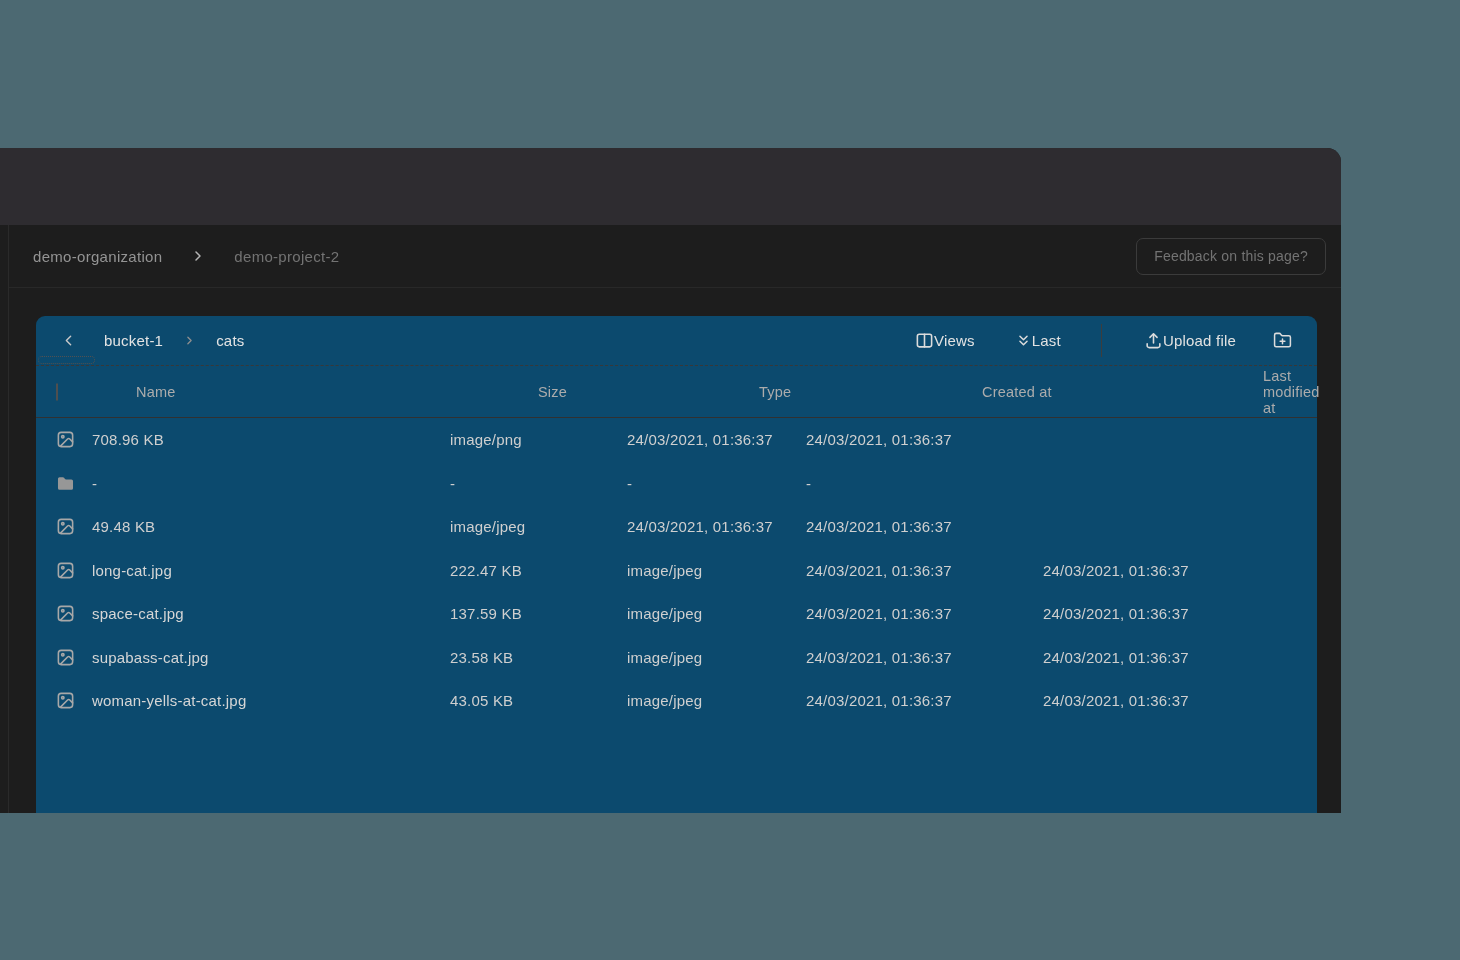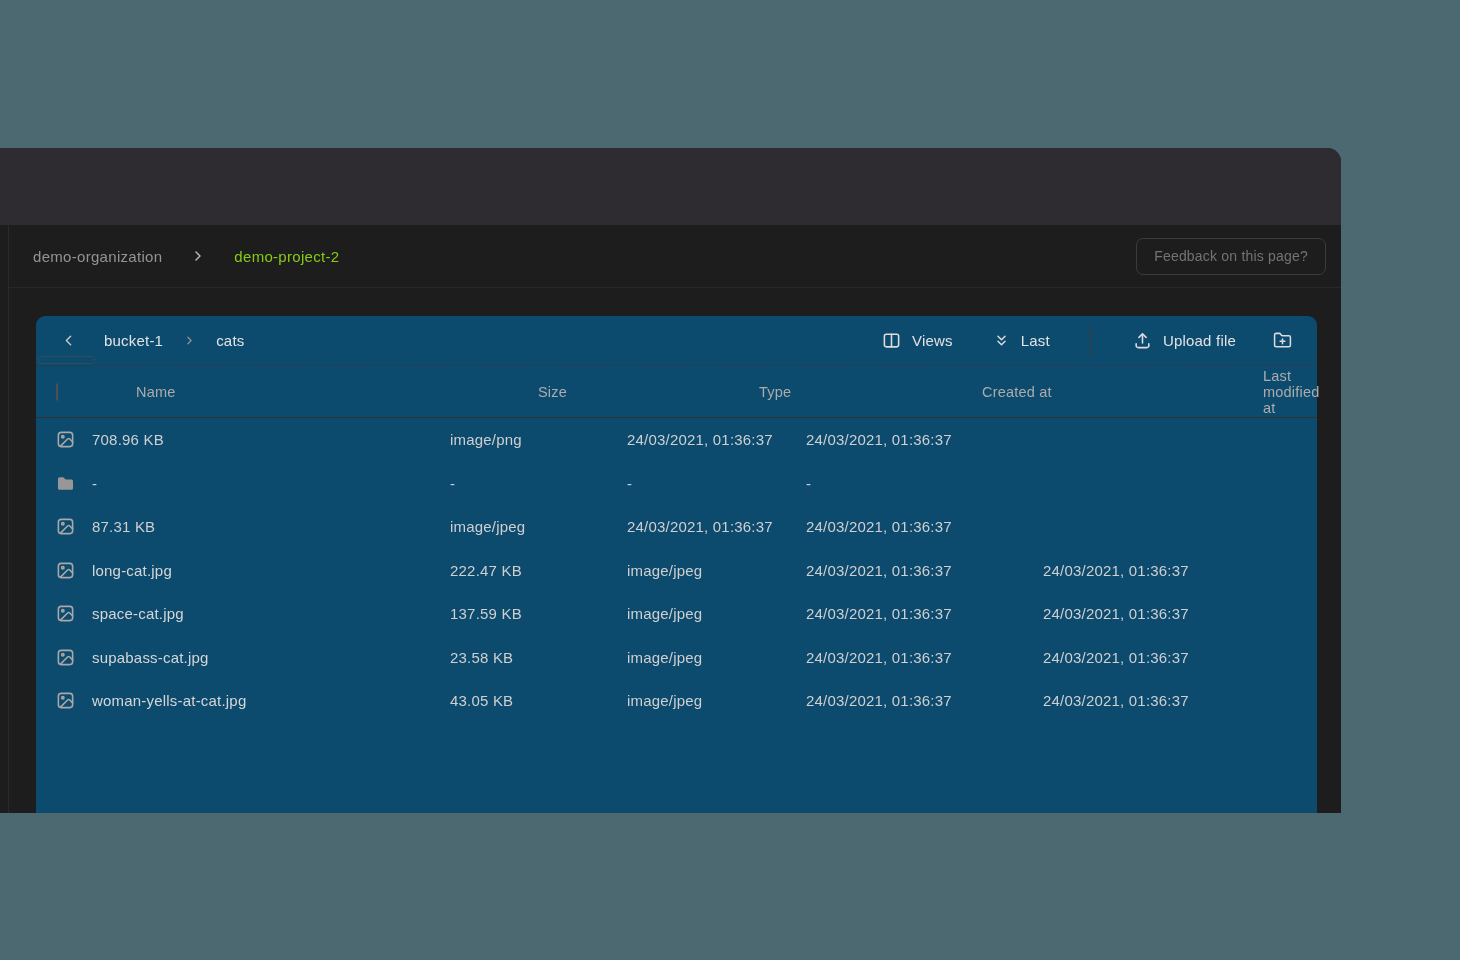--- a/index.html
+++ b/index.html
@@ -17,21 +17,21 @@
   }
   .titlebar { height:77px; background:#2e2c30; }
 
   .rail-line { position:absolute; left:8px; top:77px; bottom:0; width:1px; background:#2a2a2a; }
 
   .subheader {
     height:63px; margin-left:9px; border-bottom:1px solid #282828;
     display:flex; align-items:center; padding:0 15px 0 24px;
   }
   .crumb { font-size:15px; letter-spacing:.3px; color:#949494; background:none; border:none; cursor:pointer; font-family:inherit; }
-  .crumb.project { color:#84cc16; }
+  .crumb.project { color:#737373; }
   .crumb-sep { margin:0 28px; display:flex; color:#b5b5b5; }
   .feedback-btn {
     margin-left:auto; height:37px; padding:0 17px;
     border:1px solid #3b3b3b; border-radius:7px; background:transparent;
     color:#737373; font-size:14px; letter-spacing:.2px; font-family:inherit; cursor:pointer;
   }
 
   .panel {
     position:absolute; left:36px; top:168px; width:1281px; height:692px;
     background:#0c4a6e; border-radius:9px 9px 0 0;
@@ -43,21 +43,21 @@
   }
   .tb-back {
     width:28px; height:28px; display:flex; align-items:center; justify-content:center;
     color:#c9c9c9; margin-right:22px; background:none; border:none; cursor:pointer;
   }
   .tb-crumbs { display:flex; align-items:center; gap:20px; font-size:15px; letter-spacing:.2px; }
   .tb-crumb { color:#e4e4e4; background:none; border:none; font-size:15px; font-family:inherit; letter-spacing:.2px; cursor:pointer; }
   .tb-sep { color:#8f8f8f; display:flex; }
   .tb-right { margin-left:auto; display:flex; align-items:center; }
   .tb-btn {
-    display:flex; align-items:center; gap:11px;
+    display:flex; align-items:center; 
     background:none; border:none; color:#e2e2e2;
     font-size:15px; font-weight:500; letter-spacing:.2px; font-family:inherit; cursor:pointer;
   }
   .tb-btn .ic { display:flex; color:#dcdcdc; }
   .tb-sort { margin-left:40px; }
   .tb-divider { width:1px; height:33px; background:#3d3d3d; margin:0 42px 0 40px; }
   .tb-newfolder { margin-left:37px; }
   .drop-frag {
     position:absolute; left:2px; bottom:1px; width:57px; height:8px;
     border:1px dotted #515151; border-radius:5px;
@@ -205,21 +205,21 @@
     <div class="c-modified">-</div>
   </div>
         <div class="trow grid-cols">
     <div class="c-icon">
             <svg width="19" height="19" viewBox="0 0 24 24" fill="none" stroke="currentColor" stroke-width="2" stroke-linecap="round" stroke-linejoin="round">
     <rect x="3" y="3" width="18" height="18" rx="3.5"></rect>
     <circle cx="8.6" cy="8.6" r="1.5"></circle>
     <path d="M21 15l-3.6-3.6a2 2 0 0 0-2.8 0L6 20"></path>
   </svg>
           </div>
-    <div class="c-size">87.31 KB</div>
+    <div class="c-size">49.48 KB</div>
     <div class="c-type">image/jpeg</div>
     <div class="c-created">24/03/2021, 01:36:37</div>
     <div class="c-modified">24/03/2021, 01:36:37</div>
   </div>
         <div class="trow grid-cols">
     <div class="c-icon">
             <svg width="19" height="19" viewBox="0 0 24 24" fill="none" stroke="currentColor" stroke-width="2" stroke-linecap="round" stroke-linejoin="round">
     <rect x="3" y="3" width="18" height="18" rx="3.5"></rect>
     <circle cx="8.6" cy="8.6" r="1.5"></circle>
     <path d="M21 15l-3.6-3.6a2 2 0 0 0-2.8 0L6 20"></path>

